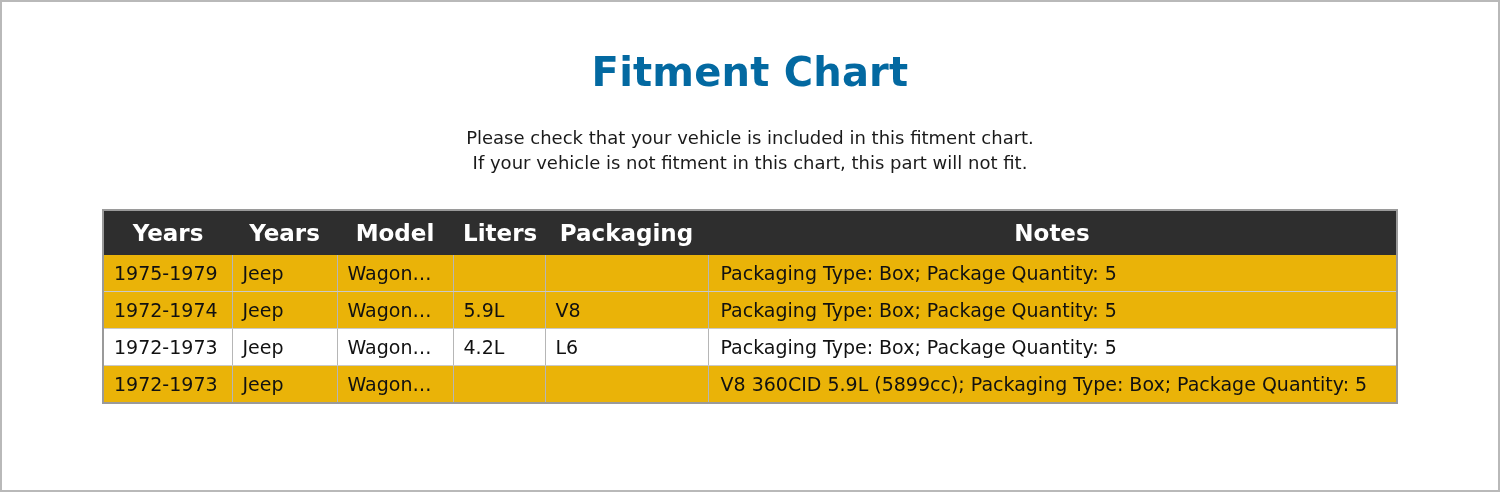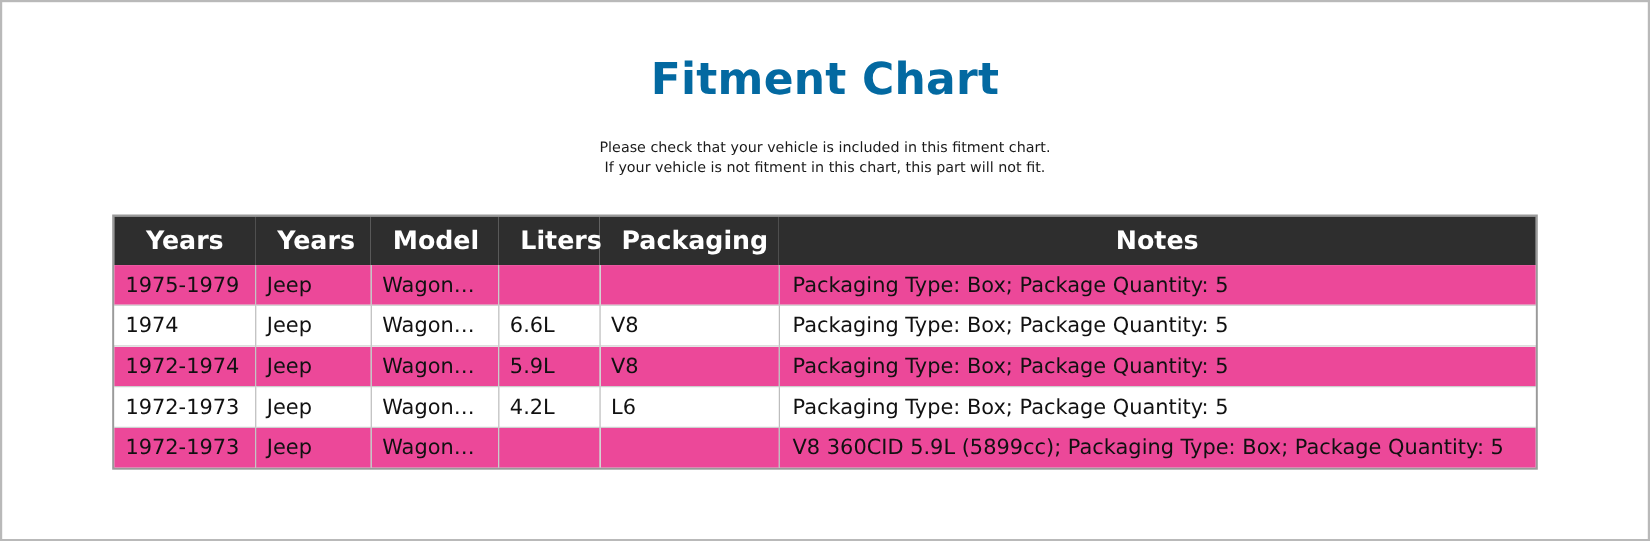--- a/index.html
+++ b/index.html
@@ -29,21 +29,21 @@
     text-align: center;
     font-size: 40px;
     font-weight: bold;
     letter-spacing: 0.2px;
     margin: 0 0 0 0;
     line-height: 1.2;
     color: #0369a1;
   }
   .subtitle {
     text-align: center;
-    font-size: 13px;
+    font-size: 18px;
     line-height: 1.38;
     margin-top: 30px;
     color: #1a1a1a;
   }
   .subtitle .emph {
   }
   .table-wrap {
     margin-top: 33px;
     border: 2px solid #9a9a9a;
     box-sizing: border-box;
@@ -52,21 +52,21 @@
     width: 100%;
     border-collapse: collapse;
     table-layout: fixed;
     font-size: 19px;
   }
   table.fitment thead th {
     background: #2e2e2e;
     color: #ffffff;
     font-size: 23px;
     font-weight: bold;
-    padding: 9px 20px;
+    padding: 9px 10px;
     text-align: center;
     border: none;
   }
   table.fitment tbody td {
     border-right: 1px solid #b6b6b6;
     border-bottom: 1px solid #c9c9c9;
     padding: 7px 10px;
     font-size: 19px;
     color: #111111;
     white-space: nowrap;
@@ -74,21 +74,21 @@
     text-overflow: ellipsis;
   }
   table.fitment tbody tr td:last-child {
     border-right: none;
     padding-left: 12px;
   }
   table.fitment tbody tr:last-child td {
     border-bottom: none;
   }
   table.fitment tbody tr.odd td {
-    background: #ec4899;
+    background: #eab308;
   }
   table.fitment tbody tr.even td {
     background: #ffffff;
   }
   .col-years  { width: 128px; }
   .col-make   { width: 105px; }
   .col-model  { width: 116px; }
   .col-liters { width: 92px; }
   .col-cyl    { width: 163px; }
   .col-notes  { width: auto; }
@@ -129,28 +129,20 @@
         </thead>
         <tbody>
           <tr class="odd">
             <td>1975-1979</td>
             <td>Jeep</td>
             <td>Wagoneer</td>
             <td></td>
             <td></td>
             <td class="cell-notes">Packaging Type: Box; Package Quantity: 5</td>
           </tr>
-          <tr class="even">
-            <td>1974</td>
-            <td>Jeep</td>
-            <td>Wagoneer</td>
-            <td>6.6L</td>
-            <td>V8</td>
-            <td class="cell-notes">Packaging Type: Box; Package Quantity: 5</td>
-          </tr>
           <tr class="odd">
             <td>1972-1974</td>
             <td>Jeep</td>
             <td>Wagoneer</td>
             <td>5.9L</td>
             <td>V8</td>
             <td class="cell-notes">Packaging Type: Box; Package Quantity: 5</td>
           </tr>
           <tr class="even">
             <td>1972-1973</td>

